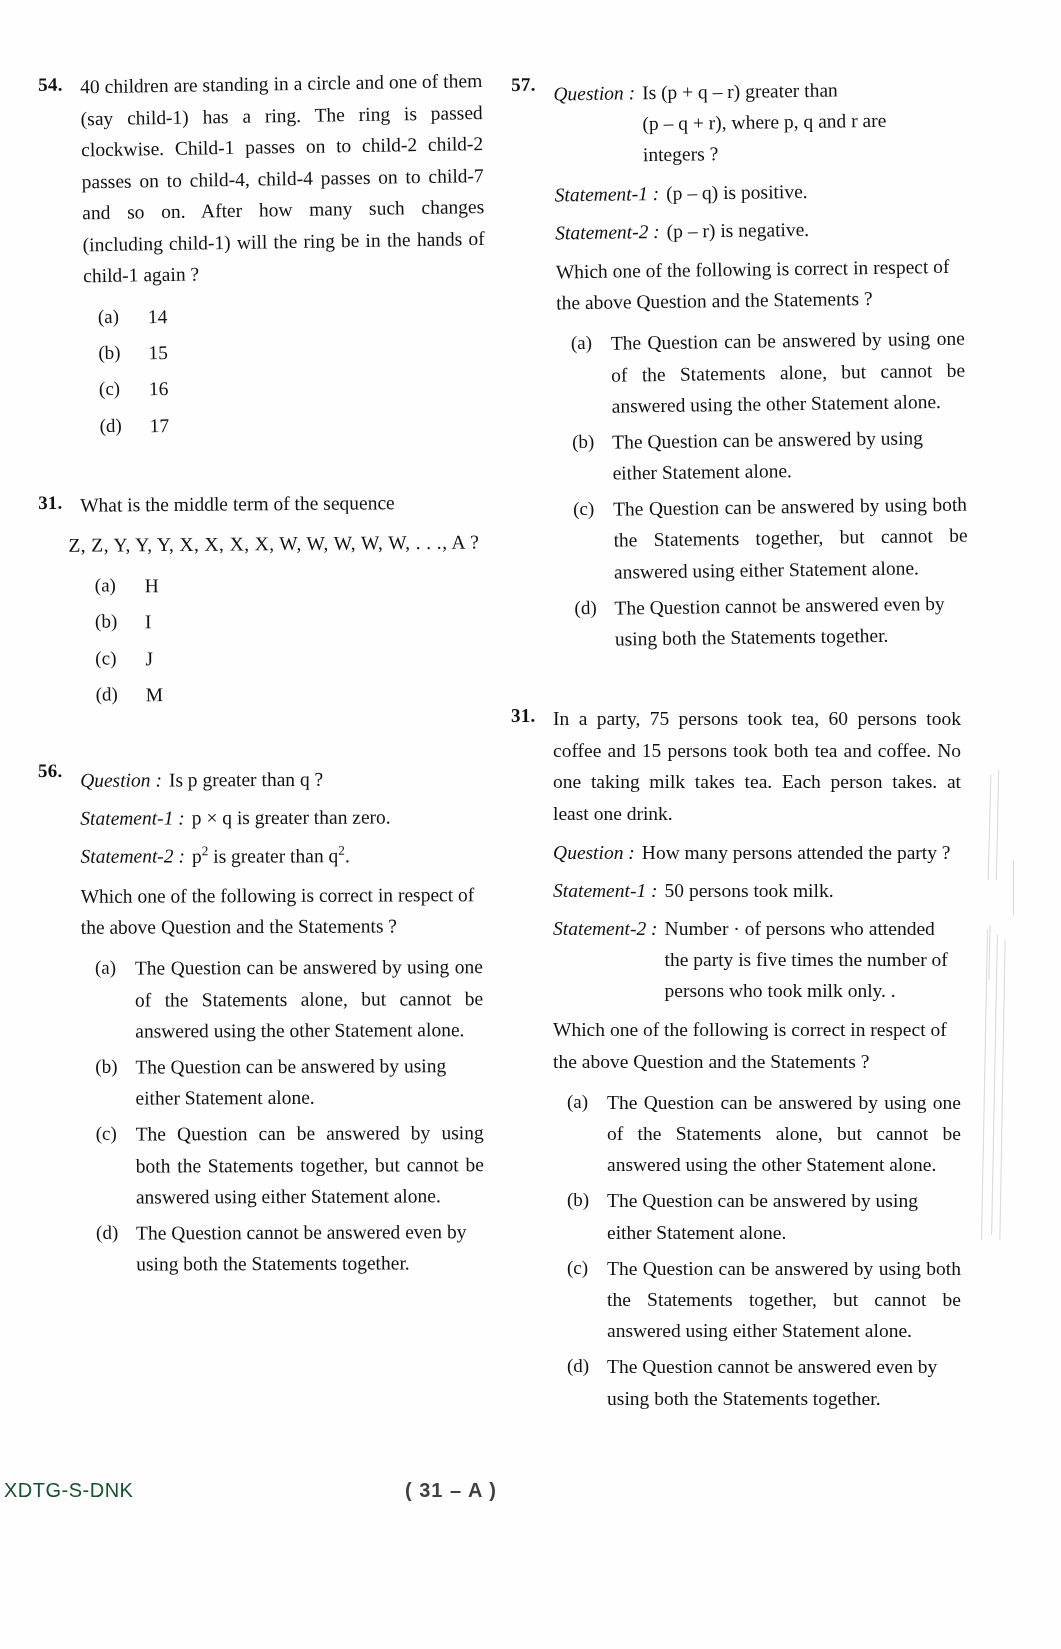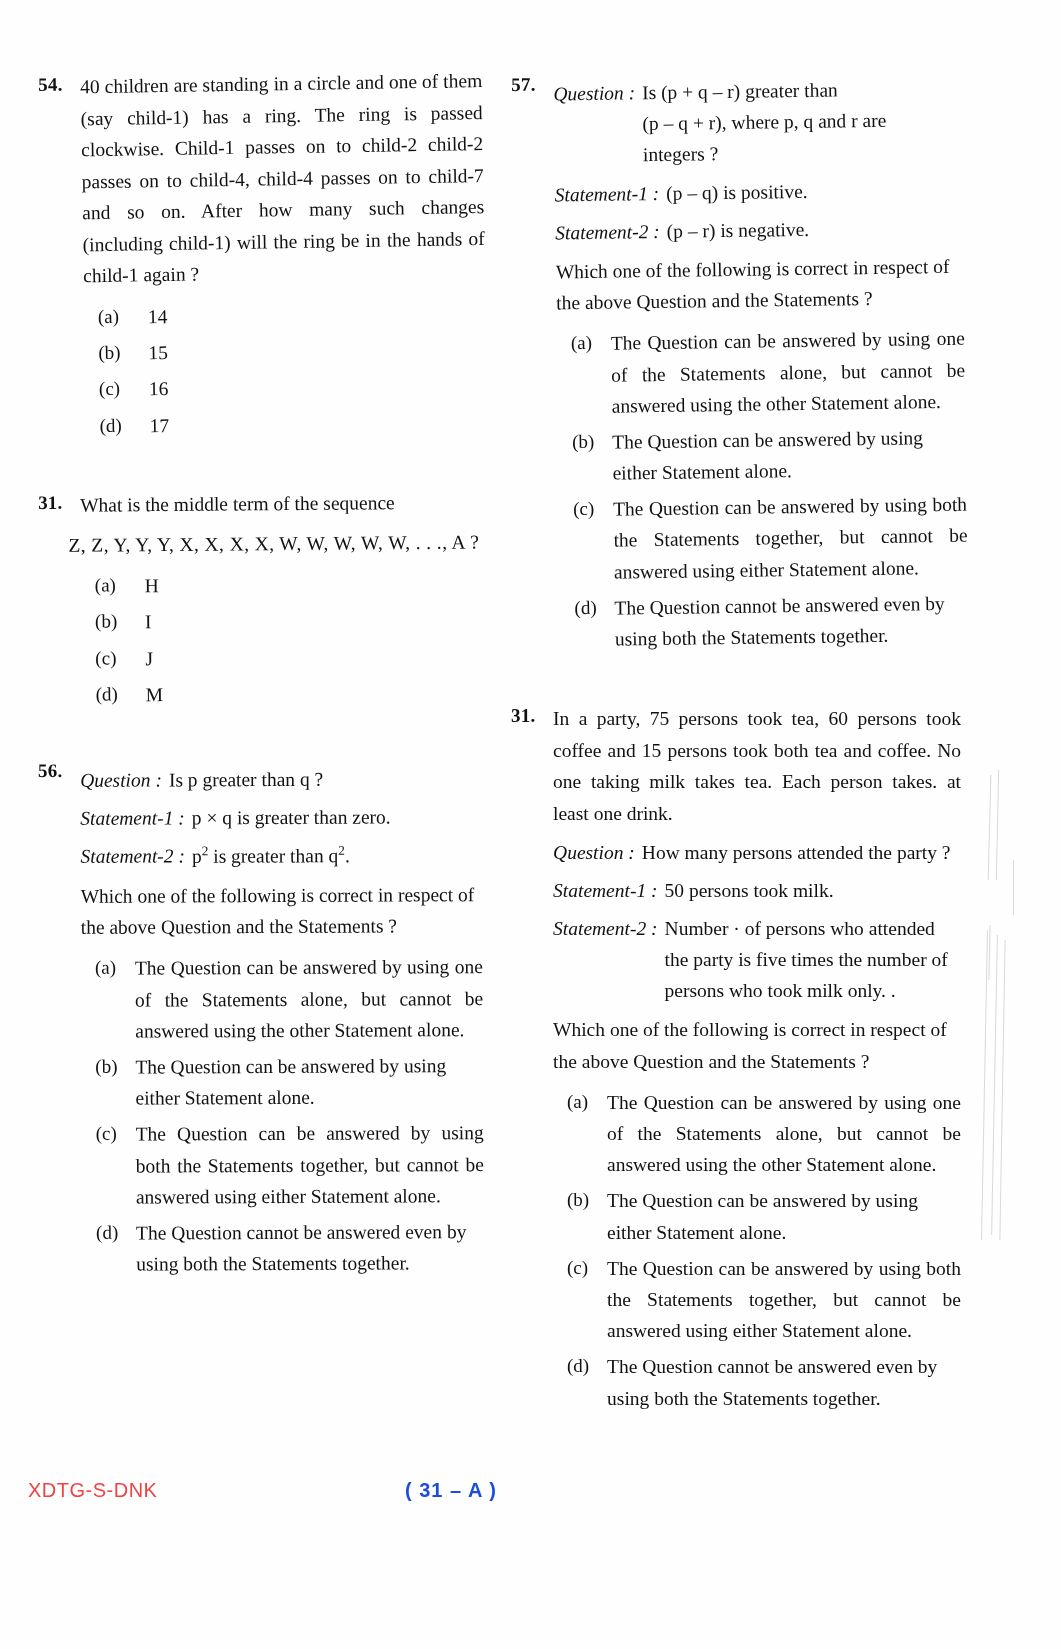--- a/index.html
+++ b/index.html
@@ -157,34 +157,34 @@
   .footer {
     position: absolute;
     left: 0;
     bottom: 170px;
     width: 1061px;
     display: flex;
     align-items: baseline;
   }
   .footer-code {
     position: absolute;
-    left: 28px;
+    left: 4px;
     font-family: "Liberation Sans", sans-serif;
     font-size: 20px;
     letter-spacing: .5px;
-    color: #ef4444;
+    color: #14532d;
   }
   .footer-page {
     position: absolute;
     left: 405px;
     font-family: "Liberation Sans", sans-serif;
     font-size: 20px;
     font-weight: bold;
     letter-spacing: 1px;
-    color: #1d4ed8;
+    color: #404040;
   }
 
   
   .skew-a { transform: rotate(-0.9deg); transform-origin: left top; }
   .skew-b { transform: rotate(-0.45deg); transform-origin: left top; }
   .skew-c { transform: rotate(-0.25deg); transform-origin: left top; }
   .skew-r { transform: rotate(-0.8deg); transform-origin: left top; }
 </style>
 </head>
 <body>

